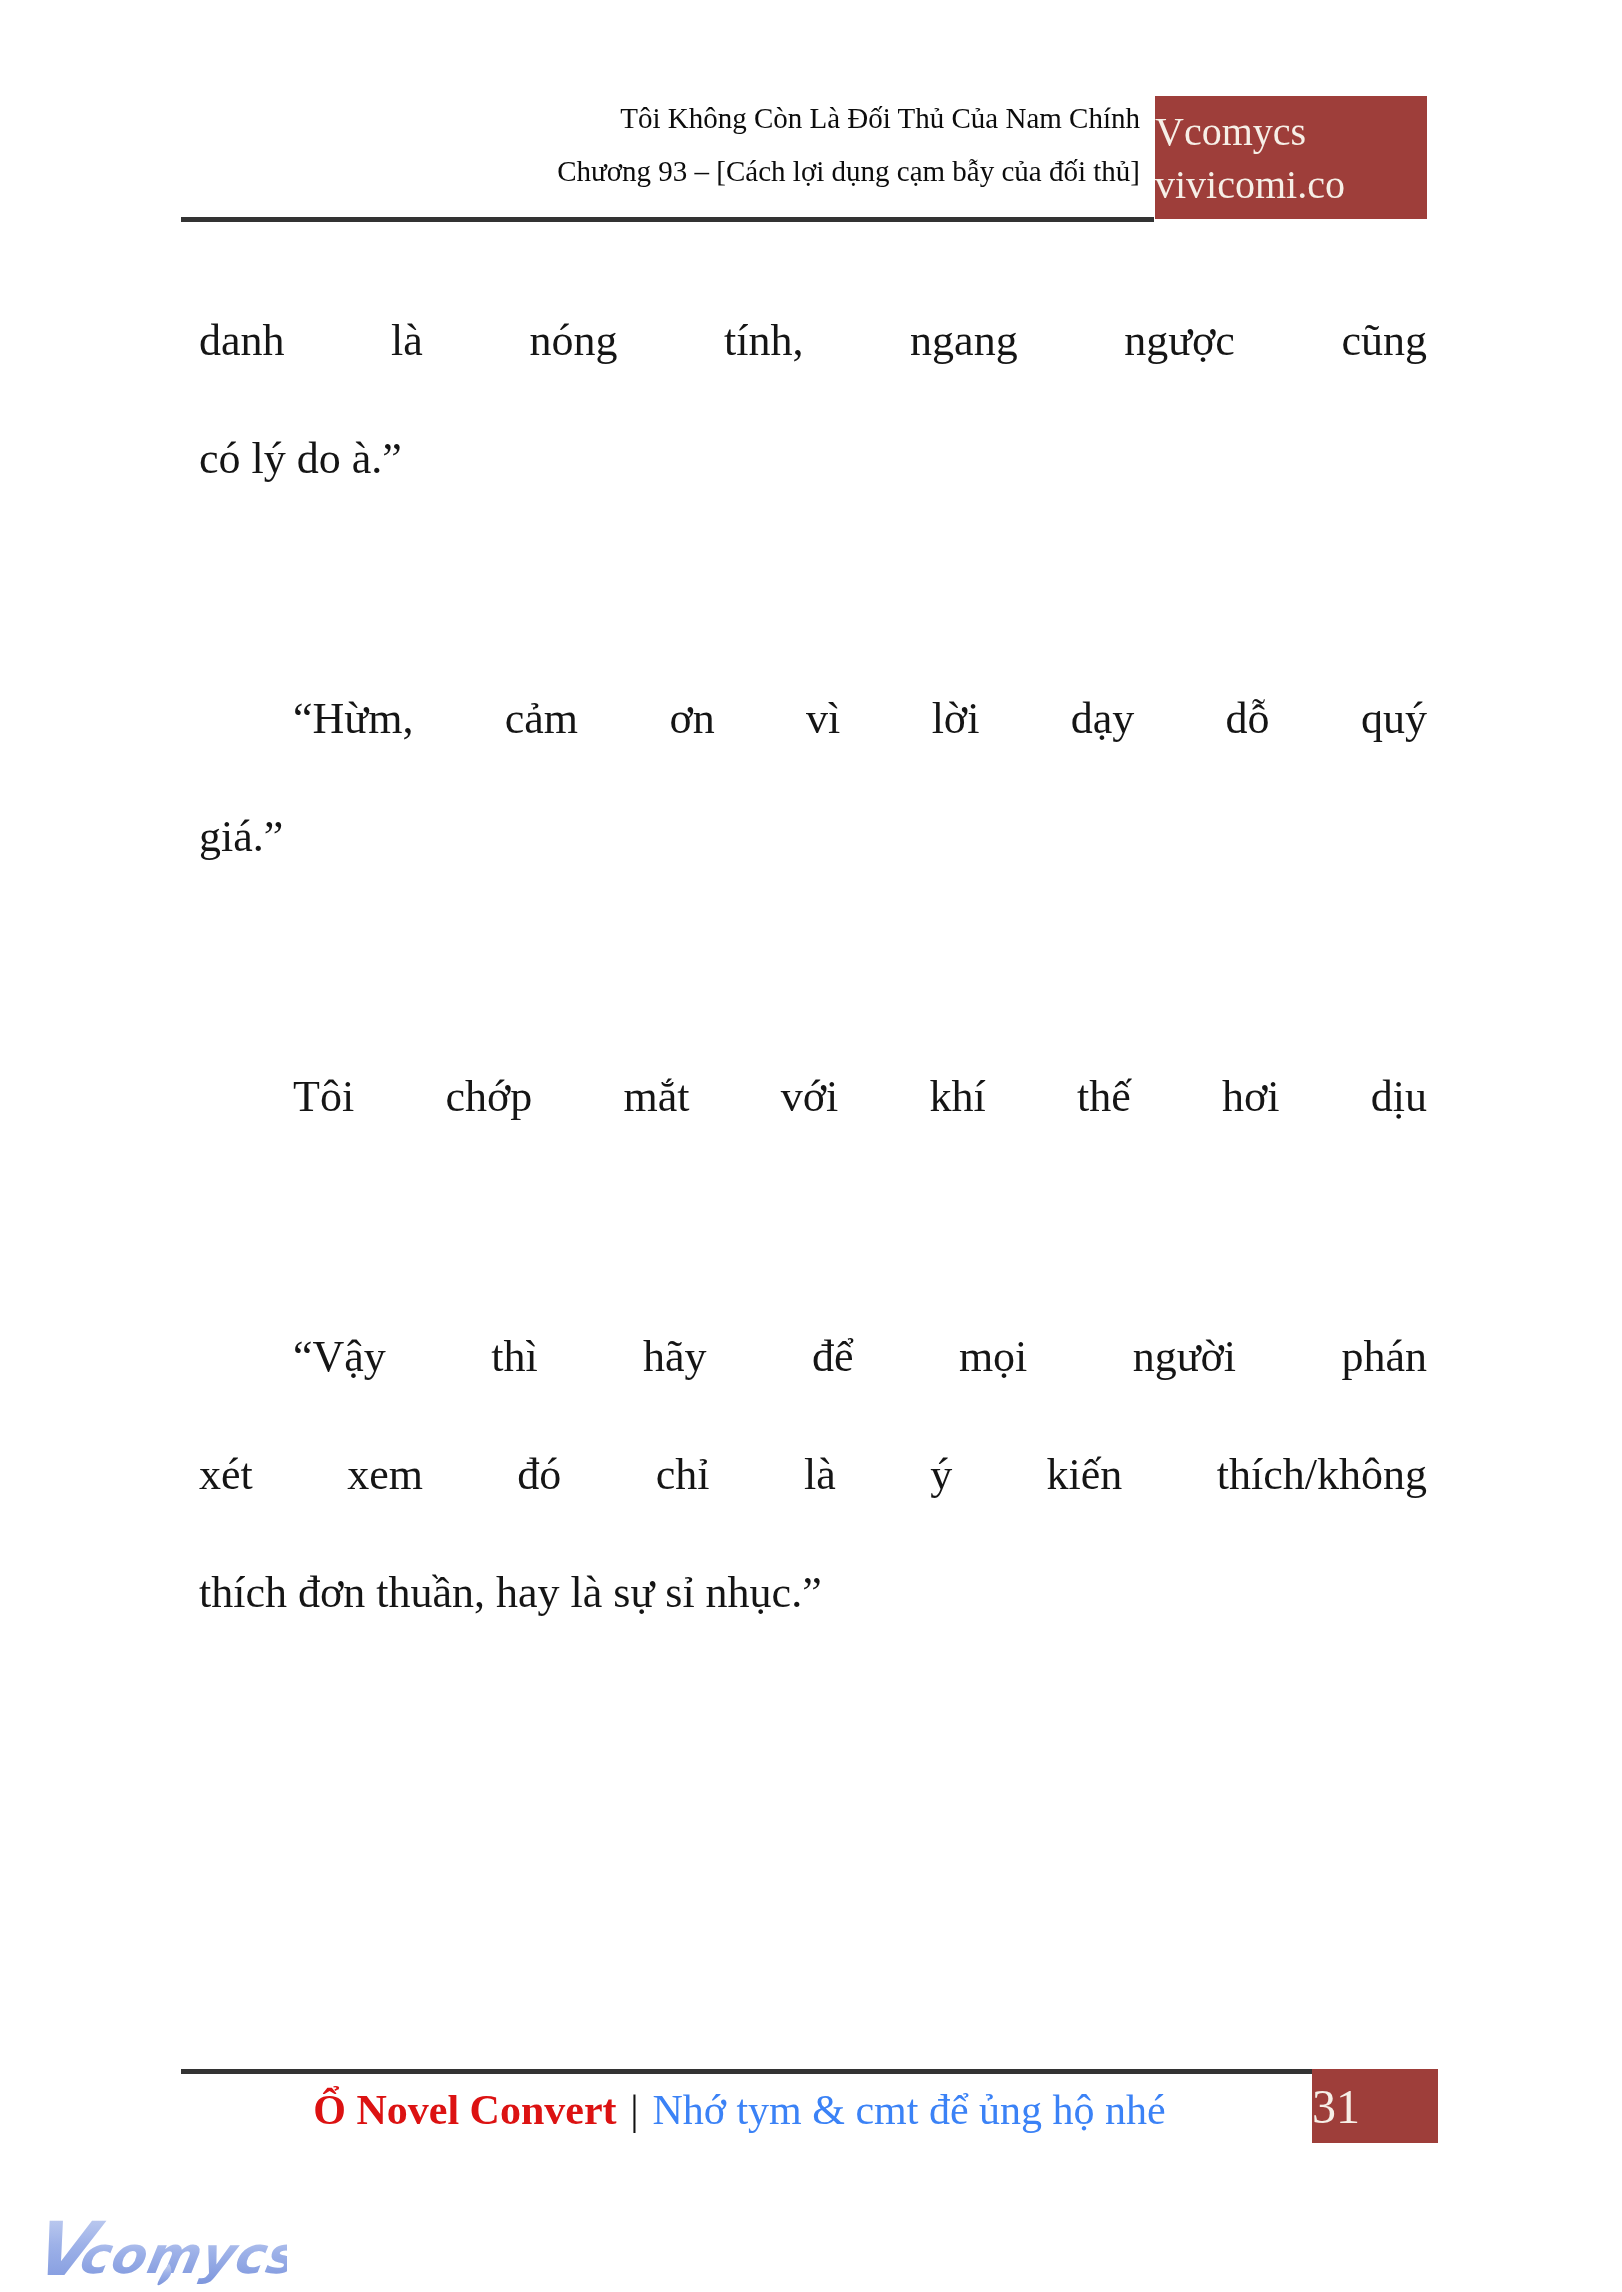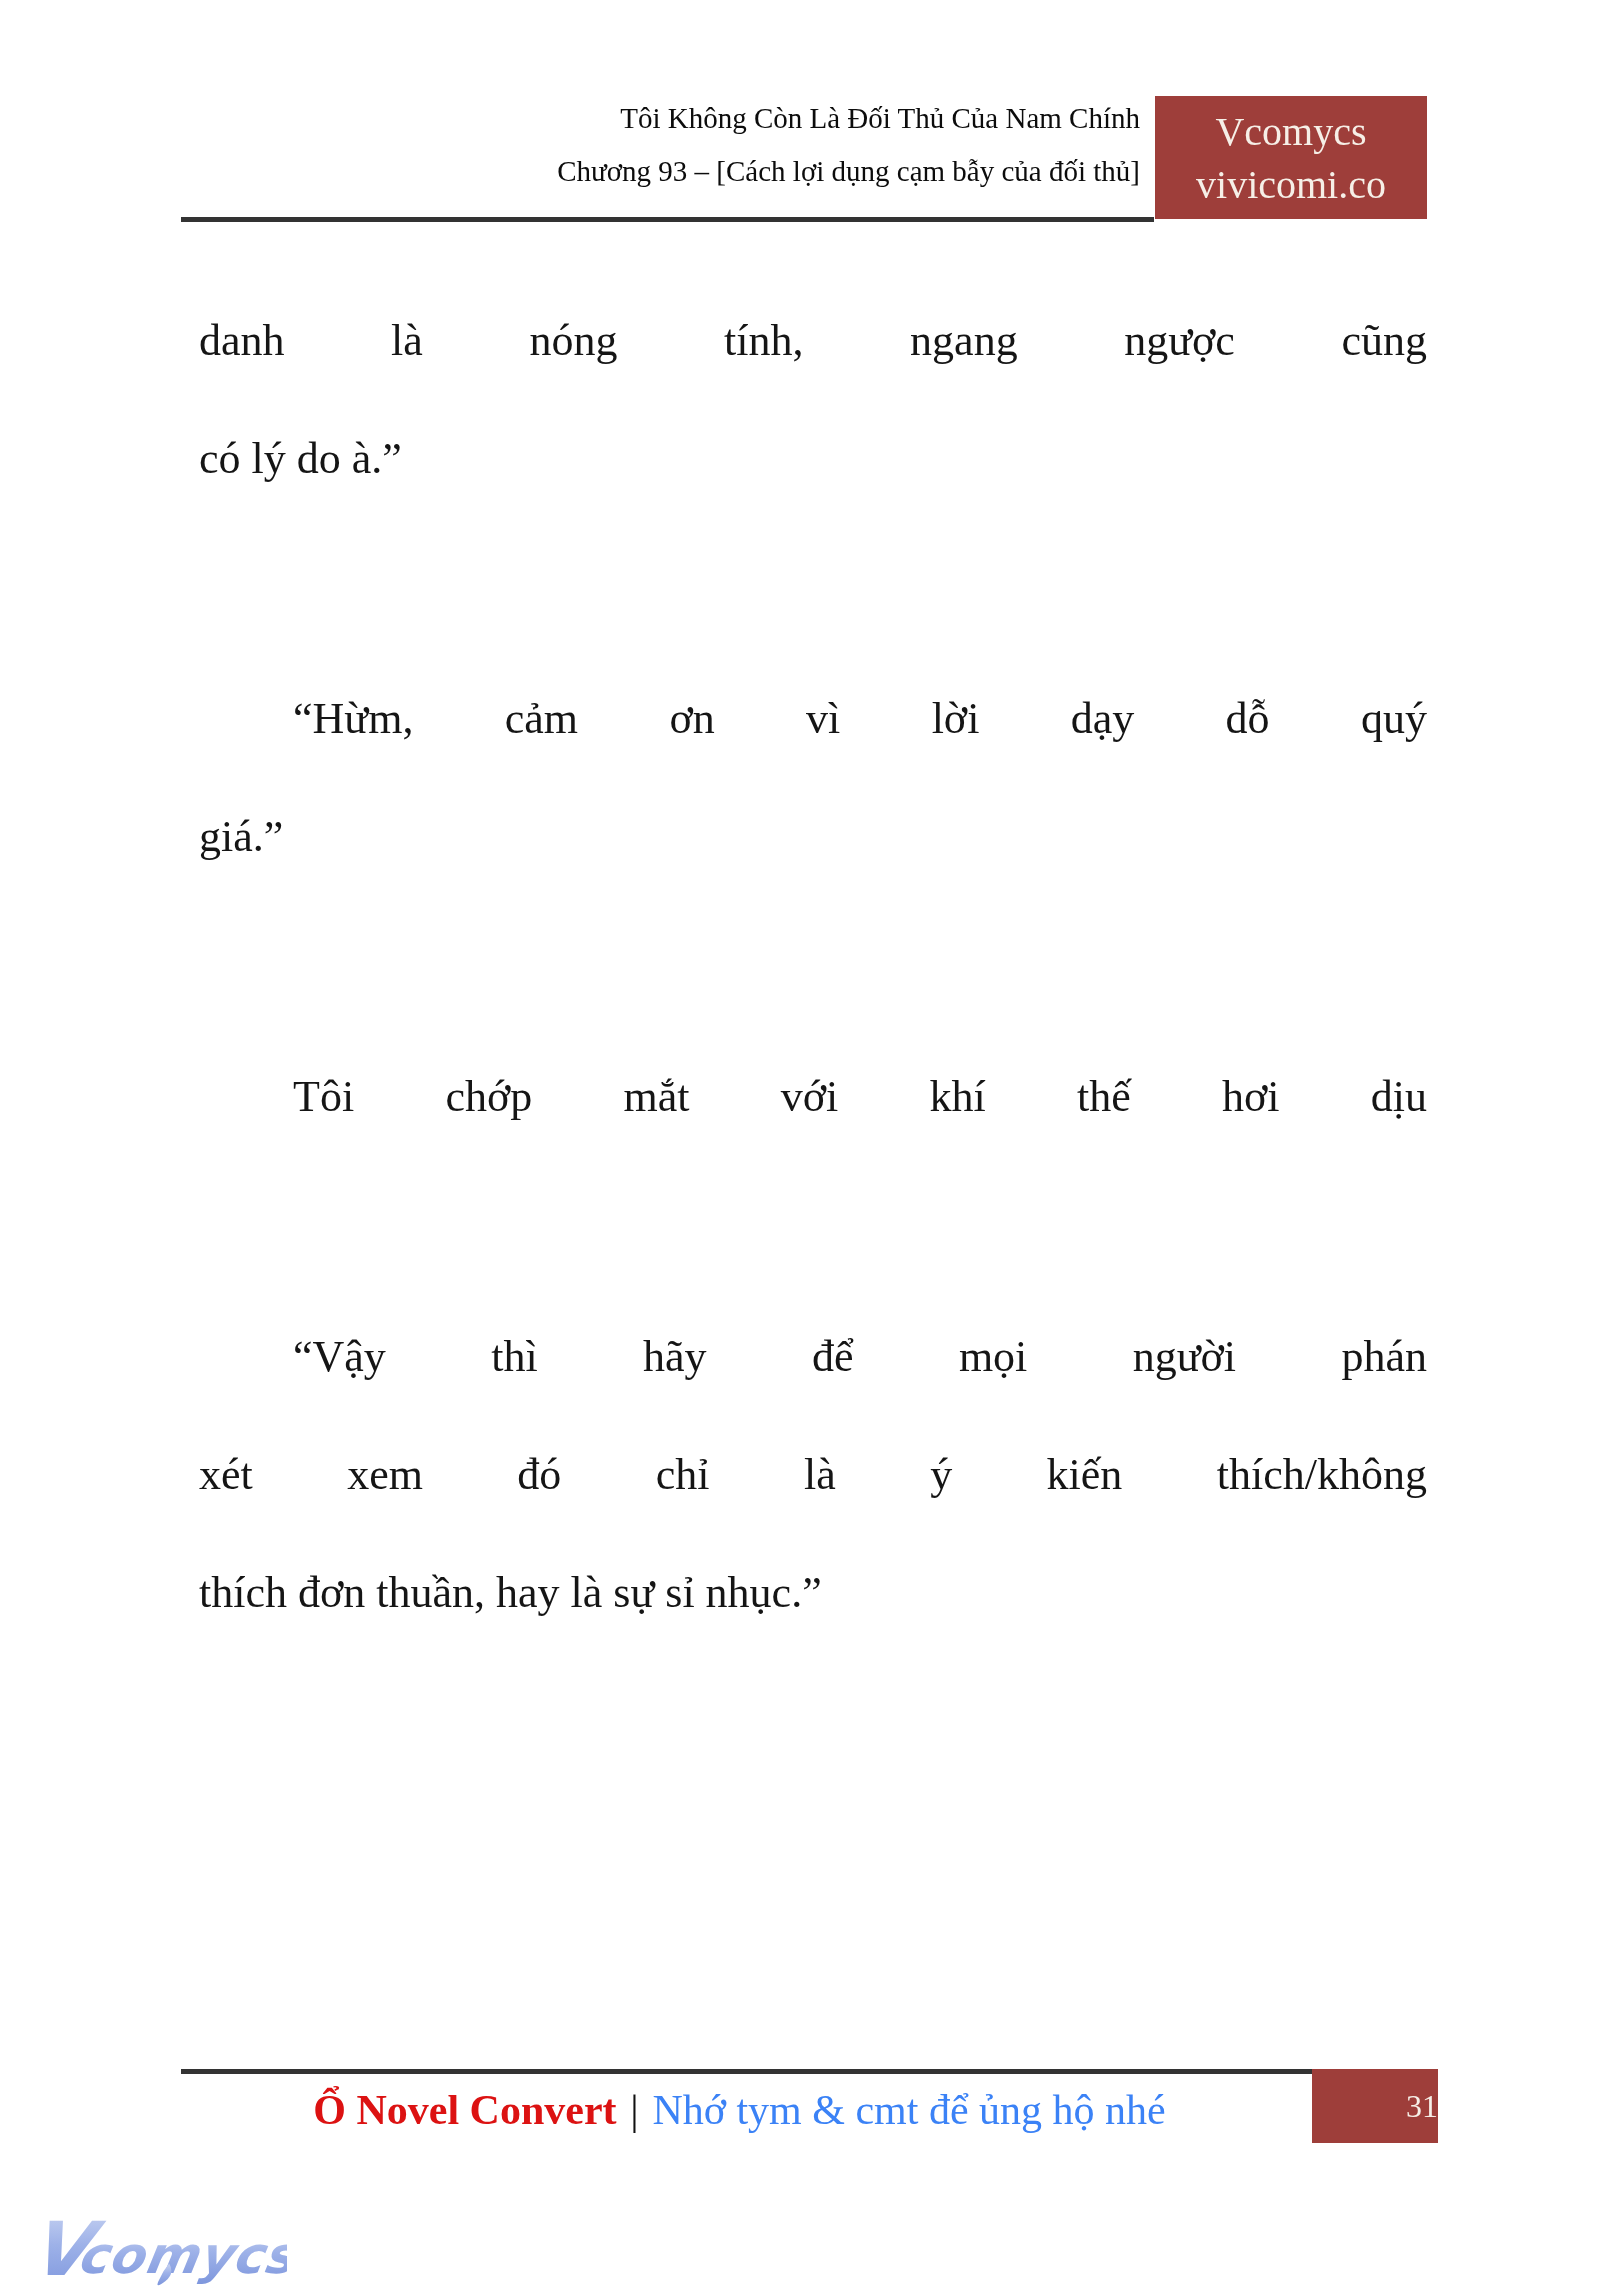--- a/index.html
+++ b/index.html
@@ -23,21 +23,21 @@
     color: #0c0c0c;
     white-space: nowrap;
   }
   .brand-box {
     position: absolute;
     left: 1155px; top: 96px;
     width: 272px; height: 123px;
     background: #9e3e3a;
     color: #f6efe7;
     display: flex; flex-direction: column;
-    align-items: center; justify-content: center;
+    justify-content: center;
     font-size: 40px; line-height: 53px;
   }
   .header-rule {
     position: absolute;
     left: 181px; top: 217px;
     width: 973px; height: 4.9px;
     background: #333333;
   }
 
   
@@ -73,22 +73,22 @@
   }
   .footer-brand { font-weight: bold; color: #dc1212; }
   .footer-sep { color: #111111; padding: 0 13.7px; font-weight: normal; }
   .footer-note { color: #3b82f6; }
   .page-box {
     position: absolute;
     left: 1312px; top: 2069px;
     width: 126px; height: 74px;
     background: #9e3e3a;
     color: #f6efe7;
-    display: flex; align-items: center; justify-content: flex-end;
-    font-size: 32px;
+    display: flex; align-items: center; justify-content: flex-start;
+    font-size: 48px;
   }
 
   
   .watermark {
     position: absolute;
     left: 21.6px; top: 2203px;
     width: 265px; height: 88px;
   }
 </style>
 </head>

